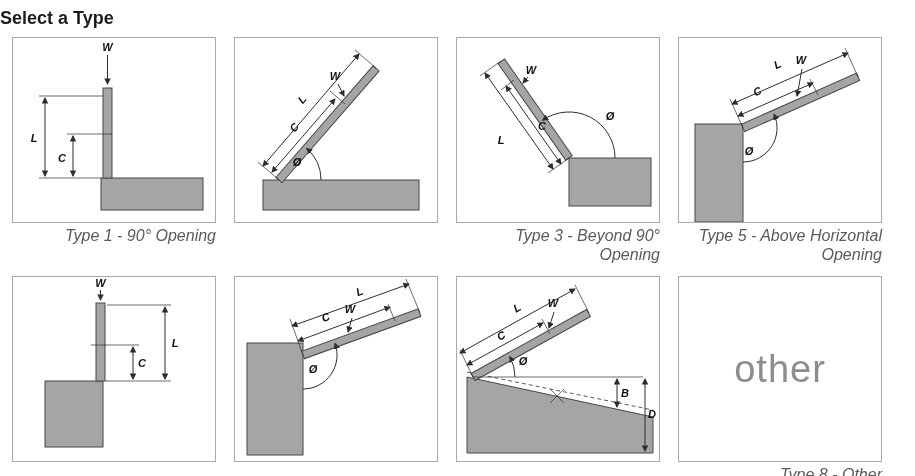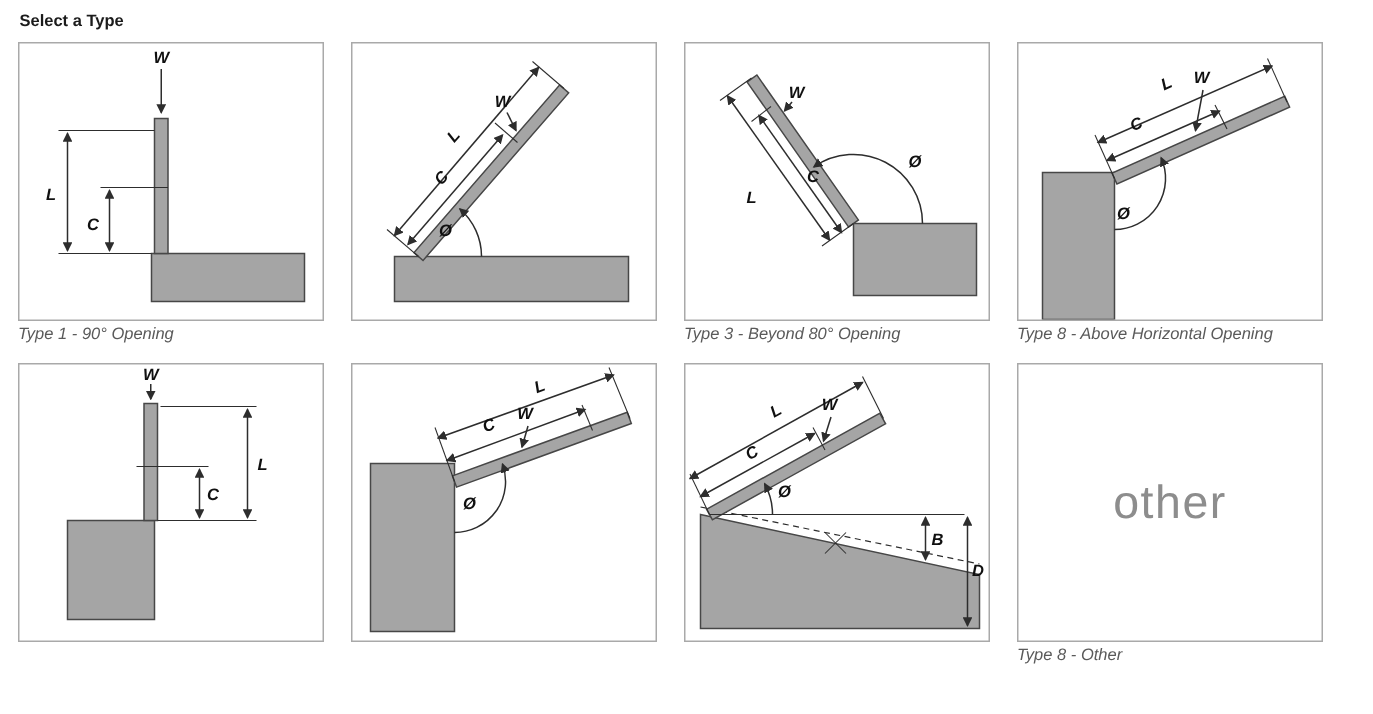--- a/index.html
+++ b/index.html
@@ -1,28 +1,28 @@
 <!DOCTYPE html>
 <html><head>
 <meta charset="utf-8">
 <style>
   *{box-sizing:border-box}
   html,body{margin:0;padding:0}
   body{
     width:915px;height:476px;overflow:hidden;background:#fff;
     font-family:"Liberation Sans",sans-serif;
   }
-  .hdr{font-size:11px;font-weight:700;color:#1b1b1b;padding:8px 0 8px 13px}
+  .hdr{font-size:18px;font-weight:700;color:#1b1b1b;padding:8px 0 8px 0}
   .grid{display:grid;grid-template-columns:repeat(4,204px);column-gap:18px;row-gap:12px;padding-left:12px}
   figure.tile{margin:0;cursor:pointer}
   .box{width:204px;height:186px;border:1px solid #a9a9a9;background:#fff}
   .box svg{display:block}
-  figcaption{font-size:11px;font-style:italic;color:#5a5a5a;text-align:left;margin-top:3px;line-height:1.2;width:204px}
+  figcaption{font-size:16px;font-style:italic;color:#5a5a5a;text-align:right;margin-top:3px;line-height:1.2;width:204px}
   .other-box{display:flex;align-items:center;justify-content:center}
-  .other-txt{font-size:31px;color:#8d8d8d;letter-spacing:1px}
+  .other-txt{font-size:38px;color:#8d8d8d;letter-spacing:1px}
   svg .part{fill:#a5a5a5;stroke:#474747;stroke-width:1}
   svg .dl{stroke:#2d2d2d;stroke-width:1;fill:none}
   svg .thin{stroke:#2d2d2d;stroke-width:0.7;fill:none}
   svg .dash{stroke:#2d2d2d;stroke-width:0.8;stroke-dasharray:4 3;fill:none}
   svg text.lb{font-family:"Liberation Sans",sans-serif;font-size:11px;font-style:italic;font-weight:700;fill:#101010;text-anchor:middle}
 </style>
 </head>
 <body>
 
 <svg width="0" height="0" style="position:absolute">
@@ -93,21 +93,21 @@
         <line class="dl" x1="96" y1="131" x2="28" y2="35" marker-start="url(#ah)" marker-end="url(#ah)"></line>
         <line class="dl" x1="104" y1="126" x2="49" y2="48" marker-start="url(#ah)" marker-end="url(#ah)"></line>
         <text class="lb" x="44" y="106">L</text>
         <text class="lb" x="85" y="92">C</text>
         <text class="lb" x="74" y="36">W</text>
         <line class="dl" x1="71" y1="39" x2="66" y2="45" marker-end="url(#ah)"></line>
         <path class="dl" d="M 158 120 A 46 46 0 0 0 85.6 82.3" marker-end="url(#ah)"></path>
         <text class="lb" x="153" y="82">Ø</text>
       </svg>
     </div>
-    <figcaption>Type 3 - Beyond 80° Opening</figcaption>
+    <figcaption>Type 3 - Beyond 90° Opening</figcaption>
   </figure>
 
   <figure class="tile">
     <div class="box">
       <svg width="202" height="184" viewBox="0 0 202 184">
         <rect class="part" x="16" y="86" width="48" height="98"></rect>
         <rect class="part" x="64" y="86" width="126" height="8" transform="rotate(-24 64 90)"></rect>
         <g class="thin">
           <line x1="64" y1="90" x2="51" y2="61"></line>
           <line x1="179" y1="39" x2="166" y2="10"></line>
@@ -116,21 +116,21 @@
         <line class="dl" x1="53" y1="66" x2="169" y2="15" marker-start="url(#ah)" marker-end="url(#ah)"></line>
         <line class="dl" x1="59" y1="78" x2="134" y2="45" marker-start="url(#ah)" marker-end="url(#ah)"></line>
         <text class="lb" x="100" y="30" transform="rotate(-24 100 30)">L</text>
         <text class="lb" x="80" y="57" transform="rotate(-24 80 57)">C</text>
         <text class="lb" x="122" y="26">W</text>
         <line class="dl" x1="123" y1="31" x2="118" y2="58" marker-end="url(#ah)"></line>
         <path class="dl" d="M 64 124 A 34 34 0 0 0 95.1 76.2" marker-end="url(#ah)"></path>
         <text class="lb" x="70" y="117">Ø</text>
       </svg>
     </div>
-    <figcaption>Type 8 - Above Horizontal Opening</figcaption>
+    <figcaption>Type 5 - Above Horizontal Opening</figcaption>
   </figure>
 
   <figure class="tile">
     <div class="box">
       <svg width="202" height="184" viewBox="0 0 202 184">
         <rect class="part" x="32" y="104" width="58" height="66"></rect>
         <rect class="part" x="83" y="26" width="9" height="78"></rect>
         <text class="lb" x="87.5" y="10">W</text>
         <line class="dl" x1="87.5" y1="13" x2="87.5" y2="23" marker-end="url(#ah)"></line>
         <g class="thin">

